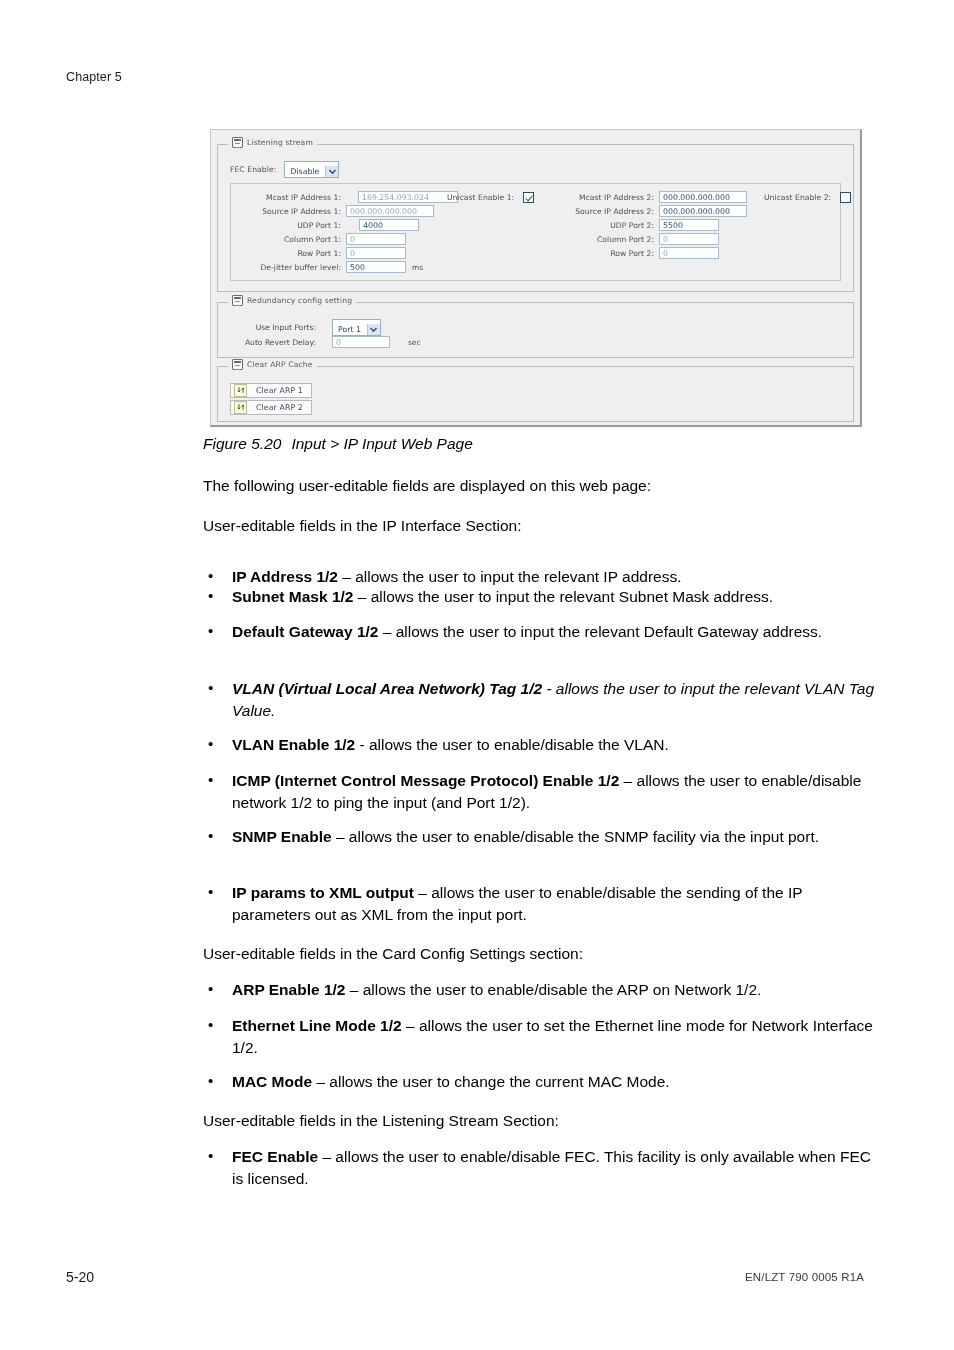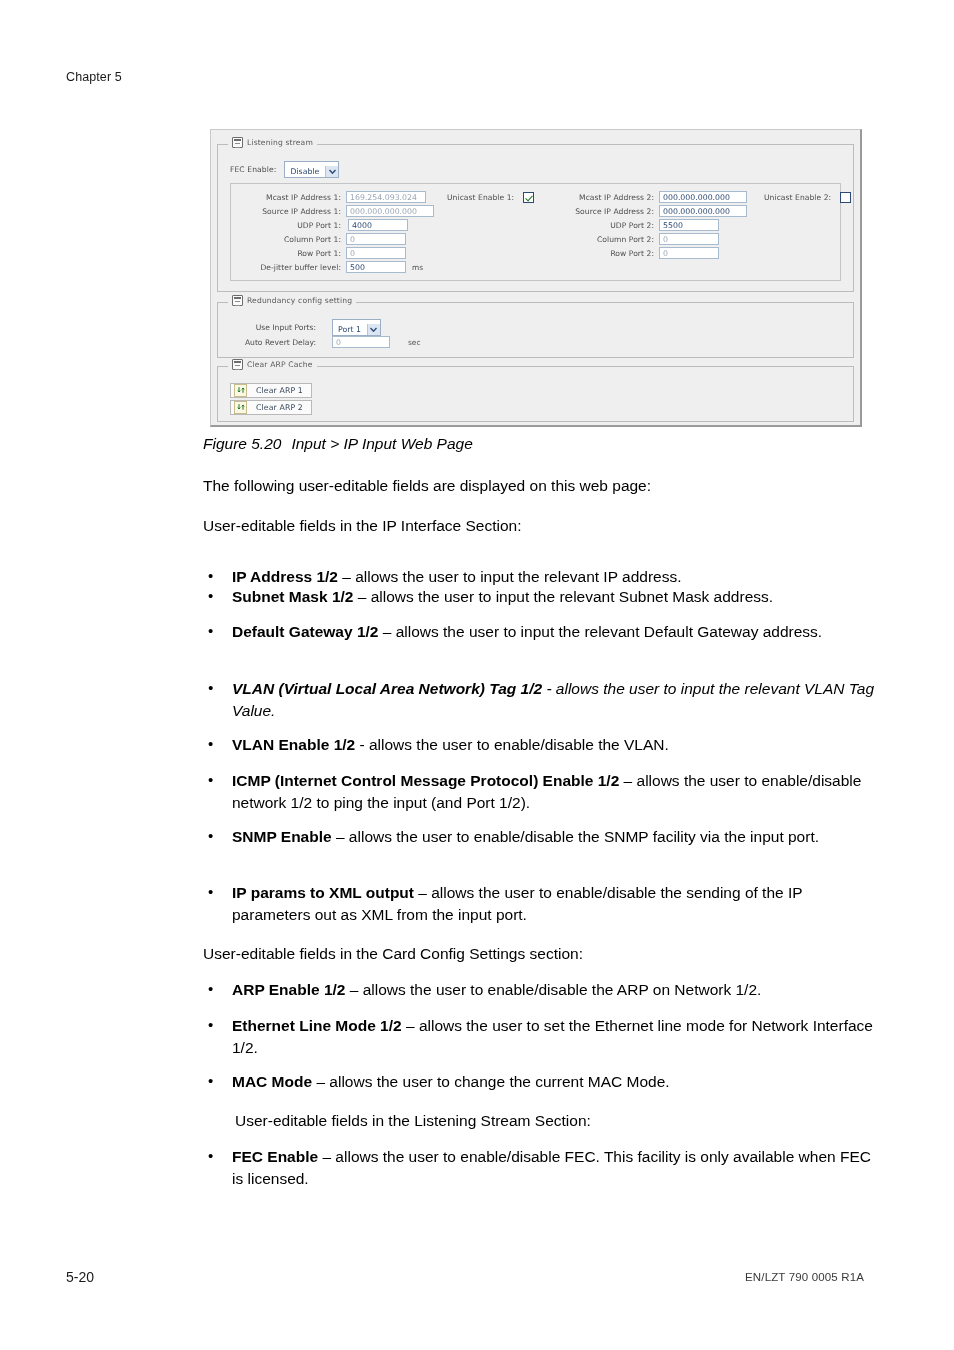--- a/index.html
+++ b/index.html
@@ -338,29 +338,29 @@
                 <path d="M0.5 1 L3.5 4.2 L6.5 1" fill="none" stroke="#2d4a73" stroke-width="1.4"></path>
               </svg>
           </span>
         </span>
       </div>
 
       <div class="field-panel">
 
         <div class="fieldrow" style="left:6px; top:7px;">
           <span class="flabel" style="width:104px;">Mcast IP Address 1:</span>
-          <span class="tbox dim" style="width:80px; margin-left:5px;">169.254.093.024</span>
+          <span class="tbox dim" style="width:100px; margin-left:17px;">169.254.093.024</span>
         </div>
         <div class="fieldrow" style="left:6px; top:21px;">
           <span class="flabel" style="width:104px;">Source IP Address 1:</span>
           <span class="tbox dim" style="width:88px; margin-left:5px;">000.000.000.000</span>
         </div>
         <div class="fieldrow" style="left:6px; top:35px;">
           <span class="flabel" style="width:104px;">UDP Port 1:</span>
-          <span class="tbox" style="width:60px; margin-left:7px;">4000</span>
+          <span class="tbox" style="width:60px; margin-left:18px;">4000</span>
         </div>
         <div class="fieldrow" style="left:6px; top:49px;">
           <span class="flabel" style="width:104px;">Column Port 1:</span>
           <span class="tbox dim" style="width:60px; margin-left:5px;">0</span>
         </div>
         <div class="fieldrow" style="left:6px; top:63px;">
           <span class="flabel" style="width:104px;">Row Port 1:</span>
           <span class="tbox dim" style="width:60px; margin-left:5px;">0</span>
         </div>
         <div class="fieldrow" style="left:6px; top:77px;">
@@ -499,20 +499,20 @@
 <div class="bullet" style="top:979px;">
   <b>ARP Enable 1/2</b><span> – allows the user to enable/disable the ARP on Network 1/2.</span>
 </div>
 <div class="bullet" style="top:1015px;">
   <b>Ethernet Line Mode 1/2</b><span> – allows the user to set the Ethernet line mode for Network Interface 1/2.</span>
 </div>
 <div class="bullet" style="top:1071px;">
   <b>MAC Mode</b><span> – allows the user to change the current MAC Mode.</span>
 </div>
 
-<div class="para" style="top:1110px;margin-left:32px;">User-editable fields in the Listening Stream Section:</div>
+<div class="para" style="top:1110px;">User-editable fields in the Listening Stream Section:</div>
 
 <div class="bullet" style="top:1146px;">
   <b>FEC Enable</b><span> – allows the user to enable/disable FEC. This facility is only available when FEC is licensed.</span>
 </div>
 
 <div class="page-footer-left">5-20</div>
 <div class="page-footer-right">EN/LZT 790 0005 R1A</div>
 
 </body></html>

